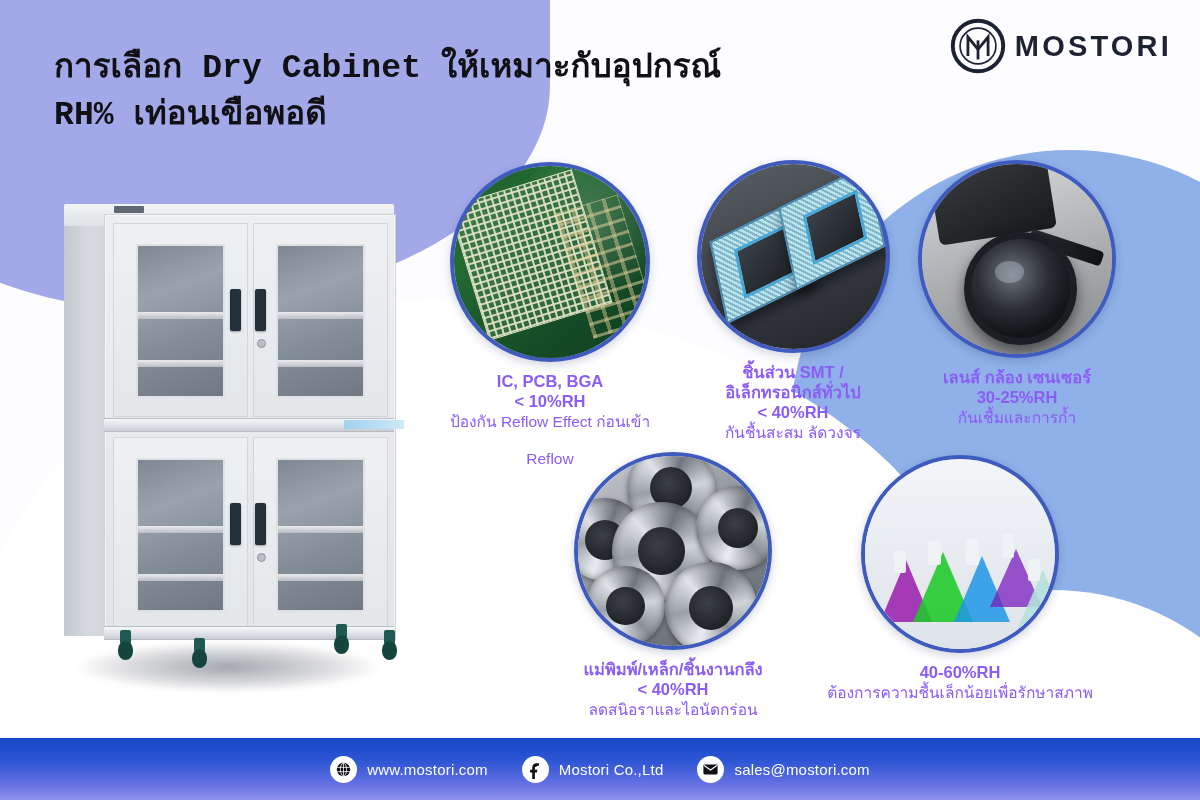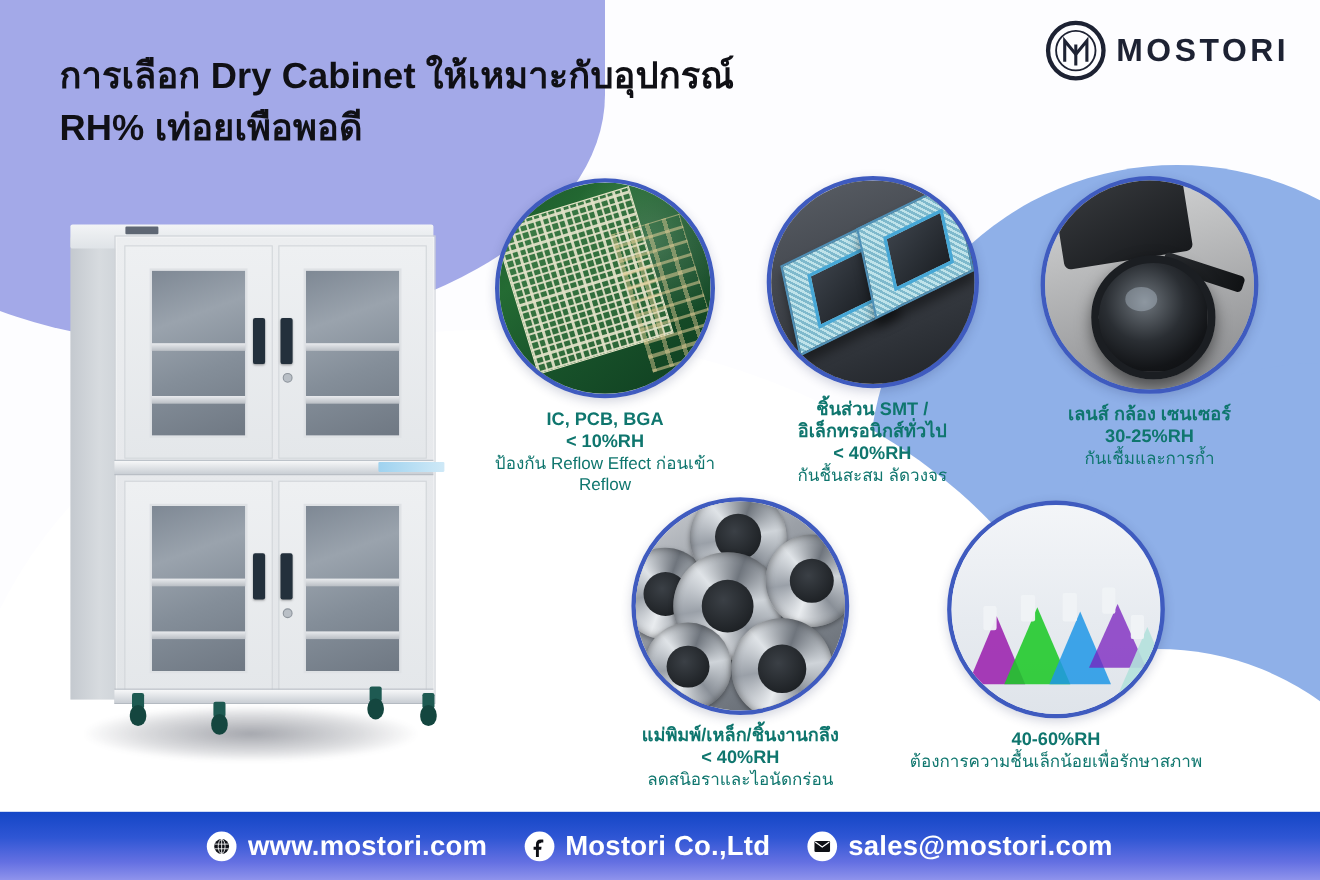--- a/index.html
+++ b/index.html
@@ -30,21 +30,21 @@
   .blob-white-cut{
     position:absolute;left:-40px;top:300px;width:1040px;height:470px;
     background:#ffffff;border-radius:46% 54% 0 0/90% 86% 0 0;z-index:2;
   }
   .blob-white-cut2{
     position:absolute;right:-100px;top:590px;width:620px;height:240px;
     background:#ffffff;border-radius:60% 40% 0 0/100% 100% 0 0;z-index:2;
   }
 
   
-  .title-wrap{position:absolute;left:54px;top:46px;z-index:20;}
+  .title-wrap{position:absolute;left:54px;top:46px;z-index:20;font-family:Liberation Mono, monospace;}
   .title-line{
     font-weight:700;font-size:33px;line-height:1.42;color:#101015;
     letter-spacing:.1px;white-space:nowrap;
   }
 
   
   .logo{position:absolute;right:28px;top:18px;z-index:25;display:flex;align-items:center;gap:9px;}
   .logo-mark{width:56px;height:56px;flex:0 0 auto;}
   .logo-text{font-weight:700;font-size:29px;letter-spacing:3.2px;color:#1d2233;}
 
@@ -116,21 +116,21 @@
   .caster.c2{left:140px;top:448px;}
   .caster.c3{left:282px;top:434px;}
   .caster.c4{left:330px;top:440px;}
 
   
   .item{position:absolute;z-index:20;text-align:center;}
   .circle{
     border-radius:50%;border:4px solid #3f5bbf;overflow:hidden;position:relative;
     box-shadow:0 3px 10px rgba(30,40,90,.20);margin:0 auto;
   }
-  .cap{margin-top:9px;line-height:1.22;color:#0f766e;}
+  .cap{margin-top:9px;line-height:1.22;color:#8b5cf6;}
   .cap .t1{font-weight:700;font-size:16.5px;display:block;}
   .cap .t2{font-weight:700;font-size:16.5px;display:block;}
   .cap .t3{font-weight:400;font-size:15.5px;display:block;margin-top:2px;}
 
   
   .ph{position:absolute;inset:0;}
   .ph-pcb{background:
       radial-gradient(circle at 72% 28%,rgba(255,255,255,.18),rgba(0,0,0,0) 40%),
       linear-gradient(138deg,#1d5a2b 0%,#246b33 28%,#18522a 58%,#0f3d20 100%);}
   .ph-pcb .bga{
@@ -179,36 +179,36 @@
   .footer{
     position:absolute;left:0;bottom:0;width:1200px;height:62px;z-index:30;
     background:linear-gradient(180deg,#1446c6 0%,#2f56d4 38%,#6470e2 74%,#8f93ec 100%);
     display:flex;align-items:center;justify-content:center;gap:34px;
   }
   .f-item{display:flex;align-items:center;gap:10px;}
   .f-ic{
     width:27px;height:27px;border-radius:50%;background:#ffffff;flex:0 0 auto;
     display:flex;align-items:center;justify-content:center;color:#0e1016;
   }
-  .f-tx{color:#ffffff;font-size:25px;font-weight:700;letter-spacing:.2px;}
+  .f-tx{color:#ffffff;font-size:15px;font-weight:400;letter-spacing:.2px;}
 </style>
 </head>
 <body>
 
 <div class="stage">
 
   <div class="blob-lavender"></div>
   <div class="blob-blue-right"></div>
   <div class="blob-blue-right2"></div>
   <div class="blob-white-cut"></div>
   <div class="blob-white-cut2"></div>
 
   <div class="title-wrap">
     <div class="title-line">การเลือก Dry Cabinet ให้เหมาะกับอุปกรณ์</div>
-    <div class="title-line">RH% เท่อยเพือพอดี</div>
+    <div class="title-line">RH% เท่อนเขือพอดี</div>
   </div>
 
   <div class="logo">
     <span class="logo-mark">
       <svg viewBox="0 0 100 100" width="56" height="56" aria-hidden="true">
         <circle cx="50" cy="50" r="45" fill="none" stroke="#1d2233" stroke-width="7"></circle>
         <circle cx="50" cy="50" r="32" fill="none" stroke="#1d2233" stroke-width="3"></circle>
         <path d="M32 68 L32 34 L50 56 L68 34 L68 68" fill="none" stroke="#1d2233" stroke-width="5" stroke-linejoin="miter"></path>
         <path d="M50 40 L50 74" stroke="#1d2233" stroke-width="5"></path>
       </svg>
@@ -286,21 +286,21 @@
     <div class="circle" style="width:192px;height:192px;">
       <div class="ph ph-pcb">
         <span class="bga"></span>
         <span class="pads"></span>
       </div>
     </div>
     <div class="cap">
       <span class="t1">IC, PCB, BGA</span>
       <span class="t2">&lt; 10%RH</span>
       <span class="t3">ป้องกัน Reflow Effect ก่อนเข้า</span>
-      <span class="t3" style="margin-top:0;">Reflow</span>
+      <span class="t3" style="margin-top:18px;">Reflow</span>
     </div>
   </div>
 
   <div class="item" style="left:673px;top:160px;width:240px;">
     <div class="circle" style="width:185px;height:185px;">
       <div class="ph ph-smt">
         <span class="chip a">
             <span class="die"></span>
           </span>
         <span class="chip b">
@@ -309,21 +309,21 @@
       </div>
     </div>
     <div class="cap">
       <span class="t1">ชิ้นส่วน SMT /</span>
       <span class="t1">อิเล็กทรอนิกส์ทั่วไป</span>
       <span class="t2">&lt; 40%RH</span>
       <span class="t3">กันชื้นสะสม ลัดวงจร</span>
     </div>
   </div>
 
-  <div class="item" style="left:920px;top:160px;width:250px;">
+  <div class="item" style="left:892px;top:160px;width:250px;">
     <div class="circle" style="width:190px;height:190px;">
       <div class="ph ph-cam">
         <span class="body"></span>
         <span class="pen"></span>
         <span class="lens"></span>
       </div>
     </div>
     <div class="cap">
       <span class="t1">เลนส์ กล้อง เซนเซอร์</span>
       <span class="t2">30-25%RH</span>

